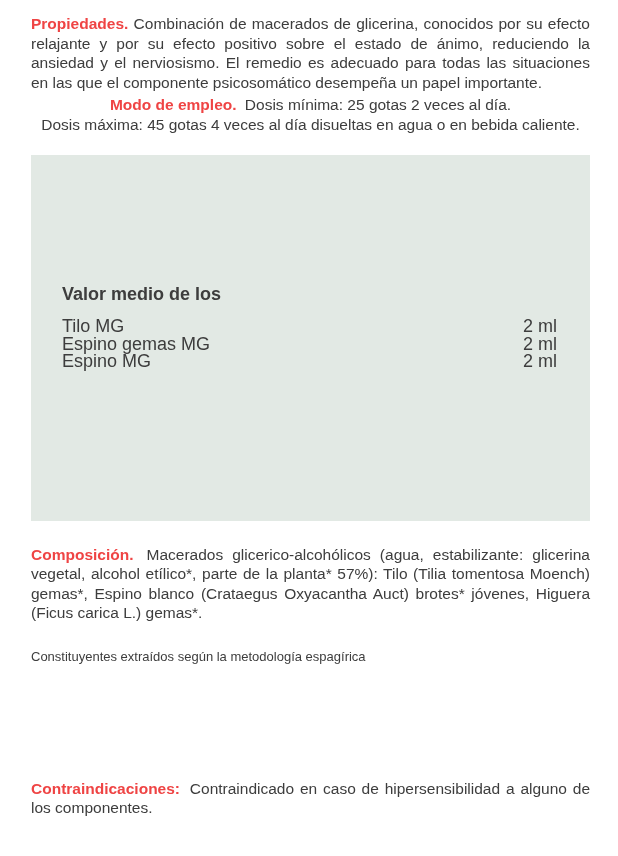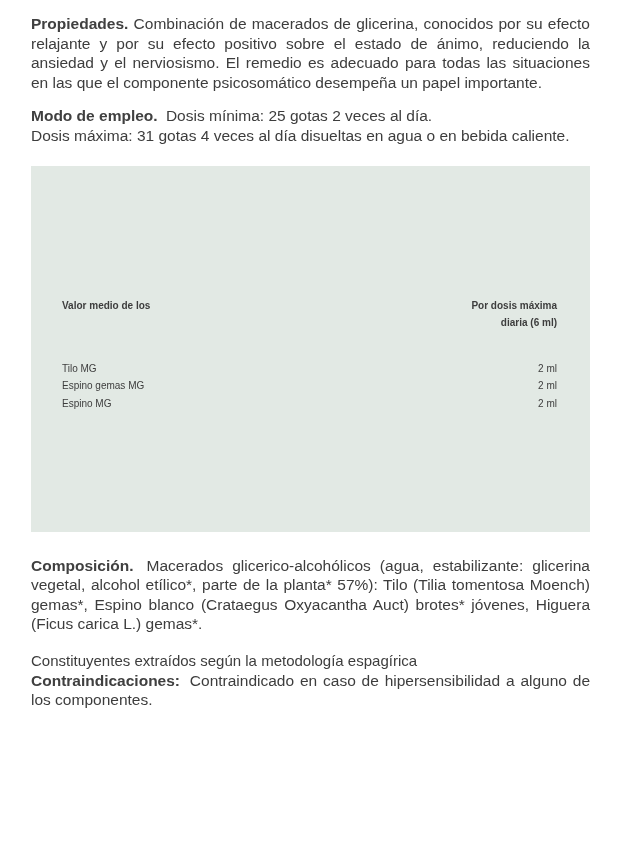--- a/index.html
+++ b/index.html
@@ -20,87 +20,83 @@
     padding-top: 14px;
   }
   .para {
     font-size: 15.5px;
     line-height: 19.6px;
     text-align: justify;
     margin: 0;
   }
   .lead {
     font-weight: bold;
-    color: #404040;
+    color: #ef4444;
   }
   .lead-gap { margin-right: 4px; }
-  .modo-section { margin-top: 14px; }
+  .modo-section { margin-top: 3px; text-align: center; }
   .modo-line {
     font-size: 15.5px;
     line-height: 19.6px;
     white-space: nowrap;
   }
   .dosage-box {
     margin-top: 20px;
     height: 366px;
     width: 559px;
     box-sizing: border-box;
     background: #e2e9e4;
     padding: 131px 33px 8px 31px;
-    font-size: 10px;
+    font-size: 18px;
   }
   .dosage-header {
     display: flex;
     justify-content: space-between;
     font-weight: bold;
     line-height: 17.5px;
   }
   .dosage-header .right { text-align: right; }
-  .dosage-rows { margin-top: 28px; }
+  .dosage-rows { margin-top: 15px; }
   .dosage-row {
     display: flex;
     justify-content: space-between;
     line-height: 17.5px;
   }
   .composicion-section { margin-top: 24px; }
   .constituyentes {
-    margin-top: 17px;
-    font-size: 15px;
+    margin-top: 24px;
+    font-size: 13px;
     line-height: 19.6px;
   }
-  .contra-section { }
+  .contra-section { margin-top: 112px; }
 </style>
 </head>
 <body>
 
 <div class="content">
 
   <p class="para">
     <span class="lead">Propiedades.</span>
     <span>Combinación de macerados de glicerina, conocidos por su efecto relajante y por su efecto positivo sobre el estado de ánimo, reduciendo la ansiedad y el nerviosismo. El remedio es adecuado para todas las situaciones en las que el componente psicosomático desempeña un papel importante.</span>
   </p>
 
   <div class="modo-section">
     <div class="modo-line">
       <span class="lead lead-gap">Modo de empleo.</span>
       <span>Dosis mínima: 25 gotas 2 veces al día.</span>
     </div>
     <div class="modo-line">
-      <span>Dosis máxima: 31 gotas 4 veces al día disueltas en agua o en bebida caliente.</span>
+      <span>Dosis máxima: 45 gotas 4 veces al día disueltas en agua o en bebida caliente.</span>
     </div>
   </div>
 
   <div class="dosage-box">
     <div class="dosage-header">
       <div class="left">
         <div>Valor medio de los</div>
-      </div>
-      <div class="right">
-        <div>Por dosis máxima</div>
-        <div>diaria (6 ml)</div>
       </div>
     </div>
     <div class="dosage-rows">
       <div class="dosage-row">
         <span>Tilo MG</span>
         <span>2 ml</span>
       </div>
       <div class="dosage-row">
         <span>Espino gemas MG</span>
         <span>2 ml</span>

